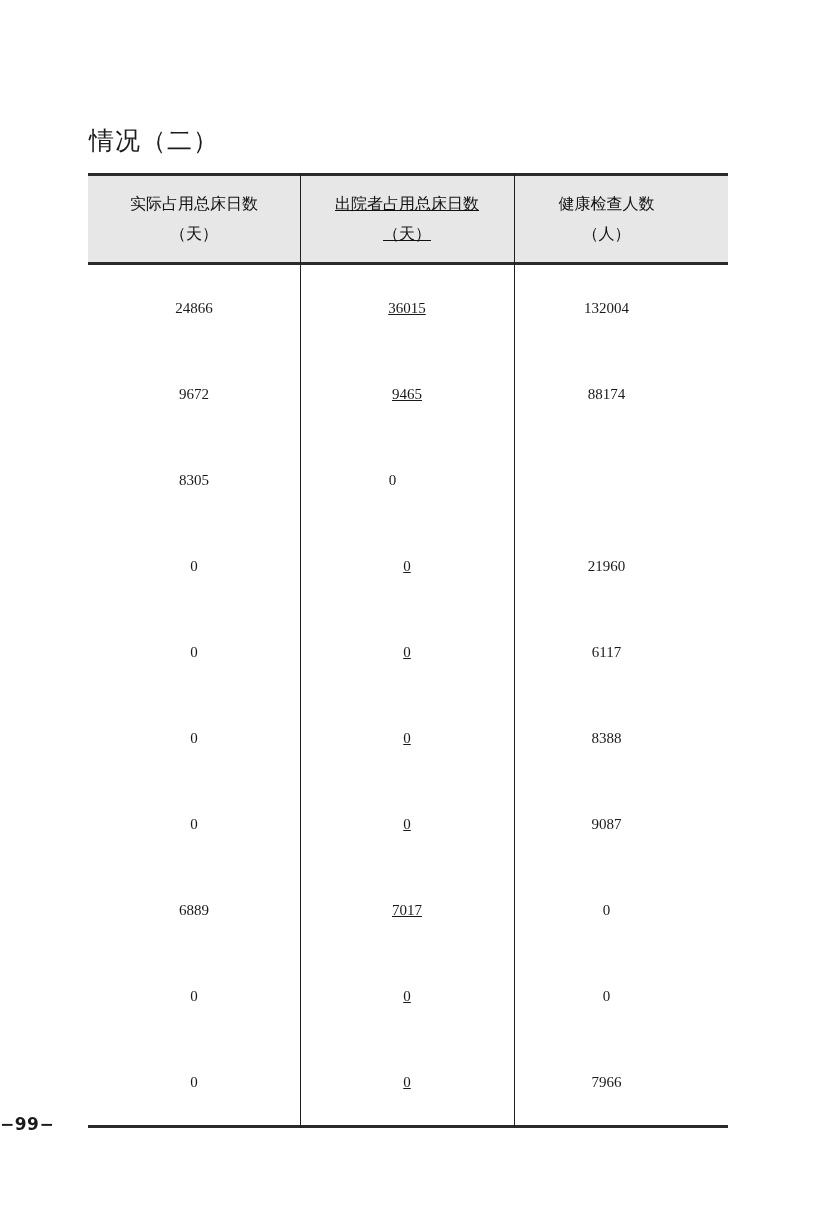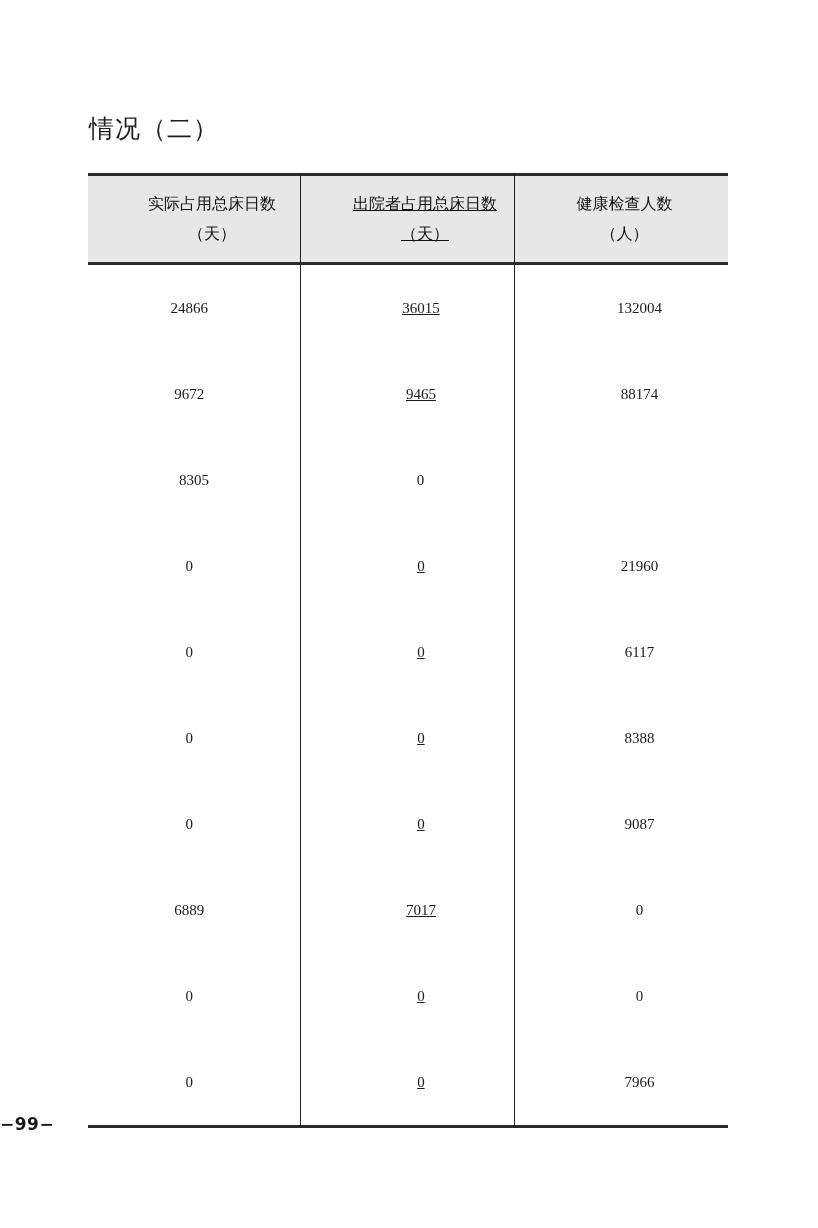--- a/index.html
+++ b/index.html
@@ -21,21 +21,21 @@
     left: 0;
     top: 0;
     width: 818px;
     height: 1228px;
   }
 
   
   #page-title {
     position: absolute;
     left: 89px;
-    top: 112px;
+    top: 124px;
     font-size: 25px;
     line-height: 34px;
     letter-spacing: 1px;
     color: #1c1c1c;
     white-space: nowrap;
     font-family: "DejaVu Sans", "Liberation Sans", sans-serif;
     font-weight: 400;
   }
 
   
@@ -55,21 +55,20 @@
   .thead {
     position: relative;
     background: #e7e7e7;
     height: 86px;
     box-sizing: border-box;
   }
 
   .thead-row {
     display: flex;
     height: 100%;
-    padding-left: 18px;
   }
 
   .th {
     box-sizing: border-box;
     display: flex;
     flex-direction: column;
     align-items: center;
     justify-content: center;
     text-align: center;
     font-size: 16px;
@@ -82,21 +81,20 @@
   .th-line { display: block; white-space: nowrap; }
 
   .tbody {
     position: relative;
     background: #ffffff;
   }
 
   .trow {
     display: flex;
     height: 86px;
-    gap: 28px;
   }
 
   .td {
     box-sizing: border-box;
     display: flex;
     align-items: center;
     justify-content: center;
     font-size: 15px;
     line-height: 20px;
     color: #1a1a1a;

